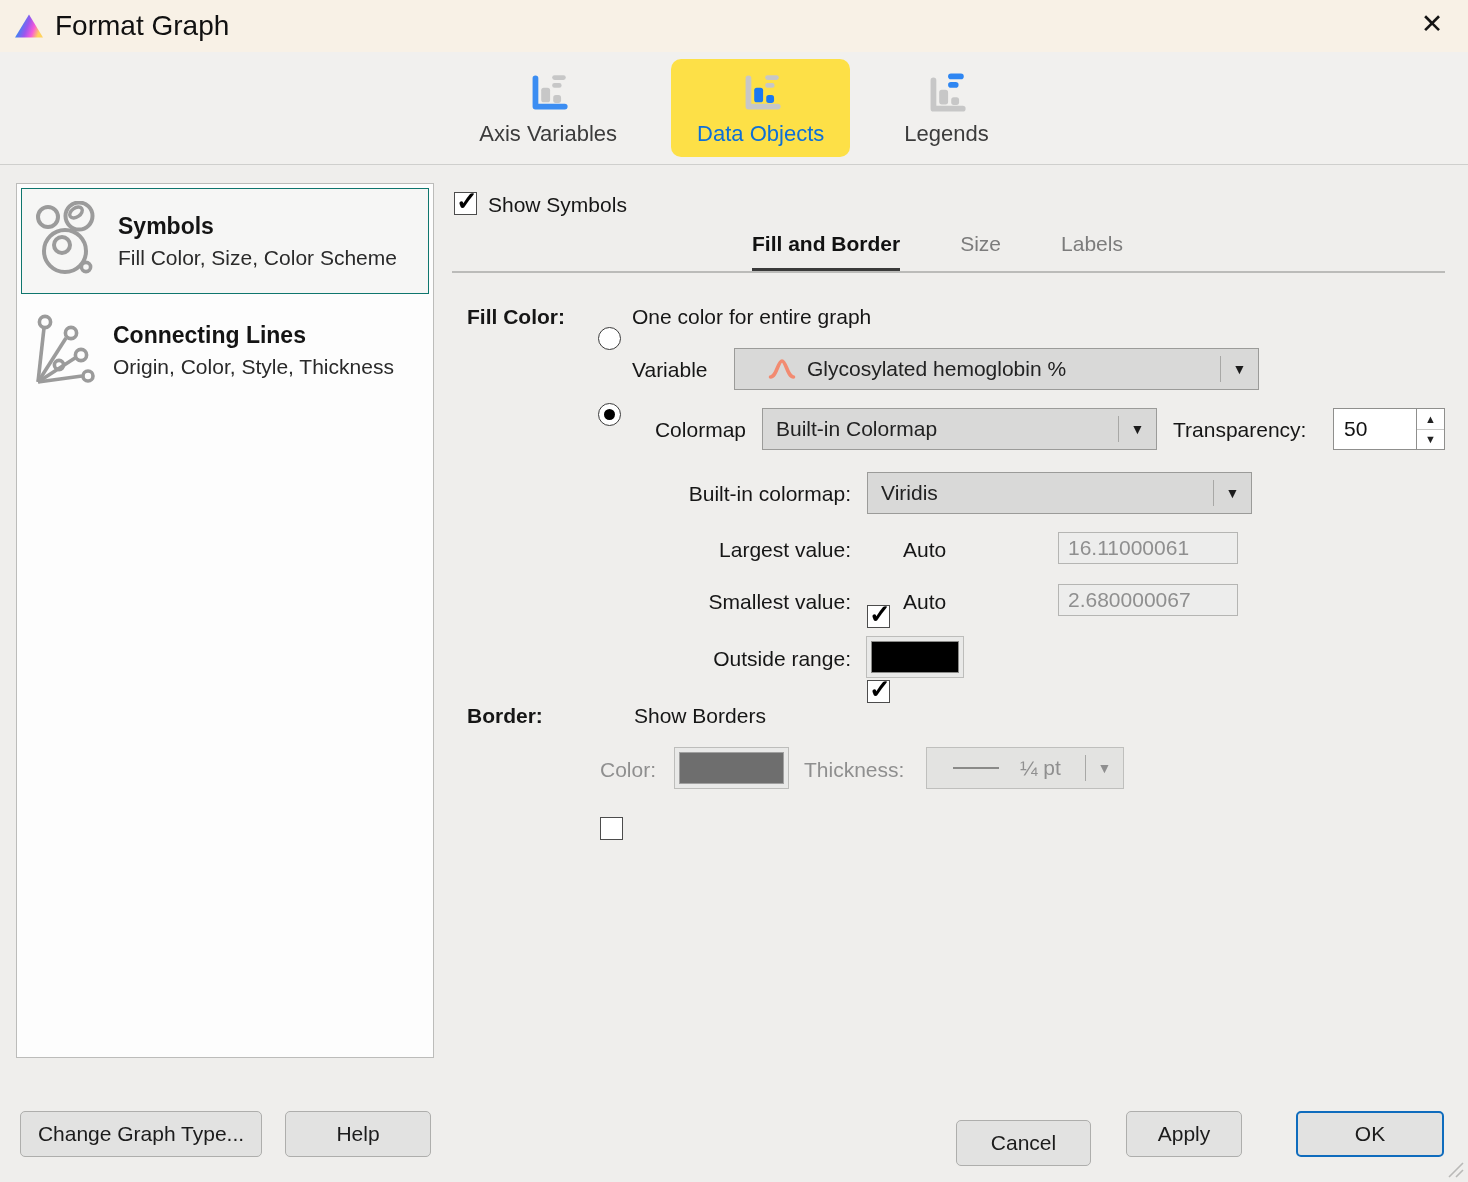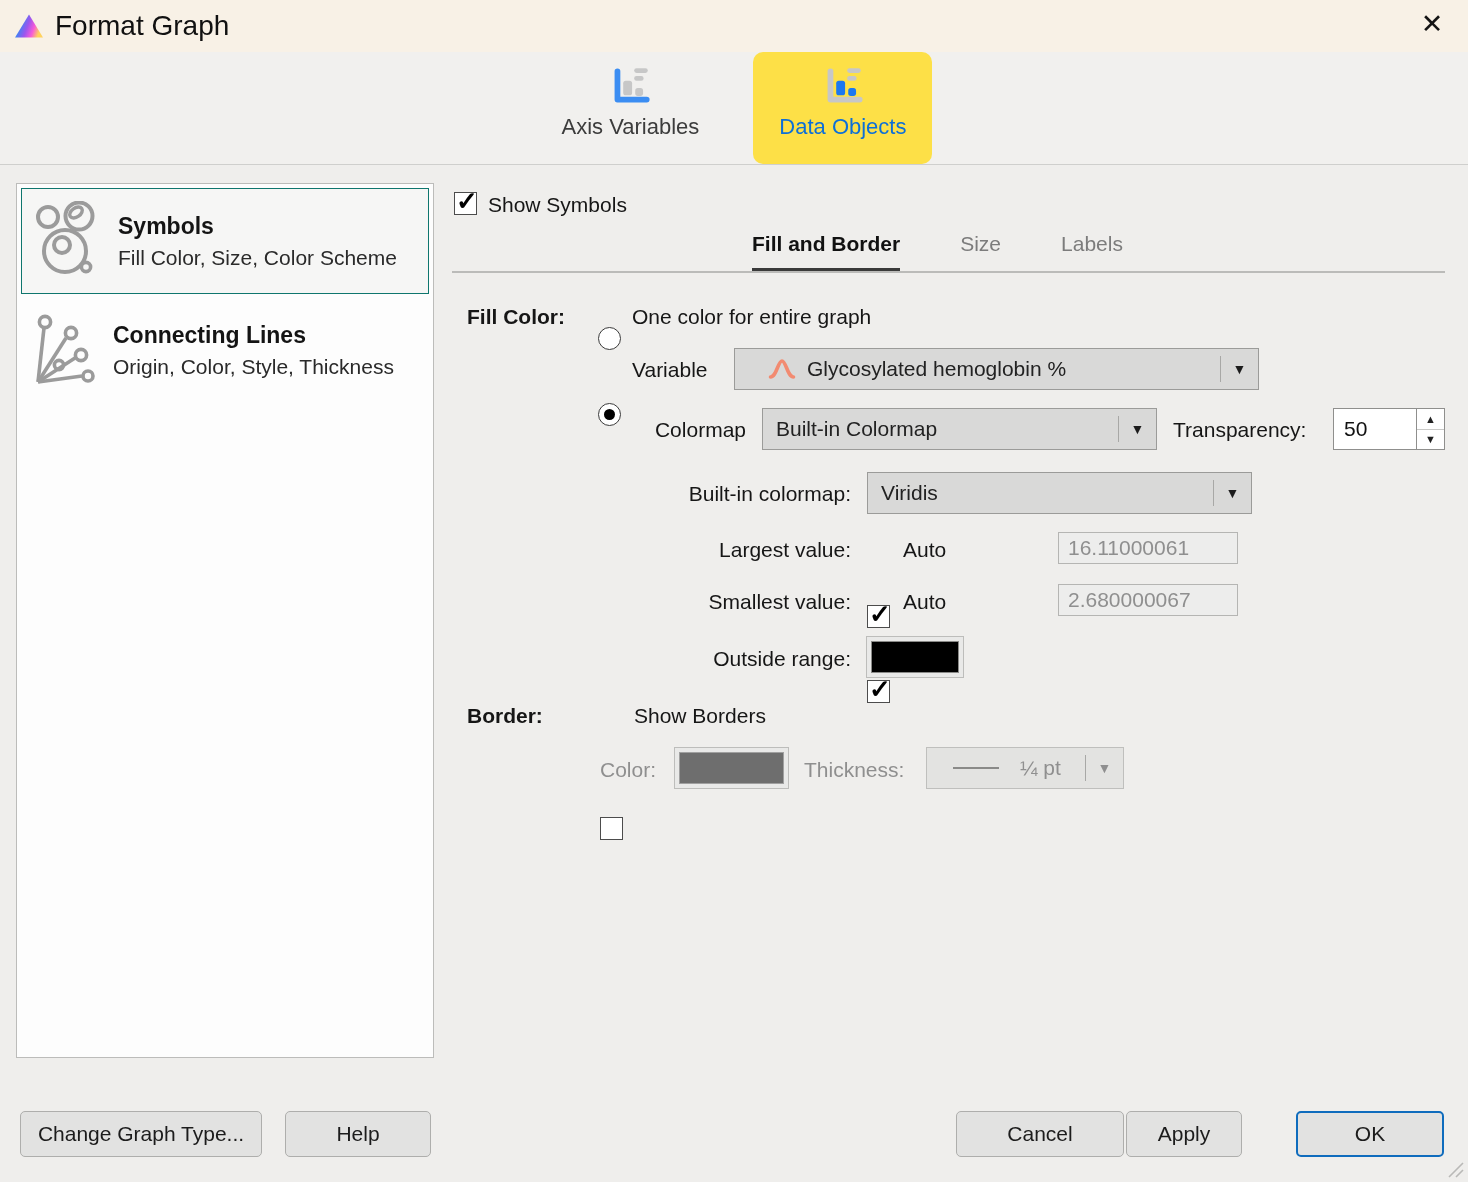--- a/index.html
+++ b/index.html
@@ -13,21 +13,21 @@
   .titlebar { position:absolute; left:0; top:0; width:1468px; height:52px;
     background:#f8f1e6; display:flex; align-items:center; padding:0 14px; }
   .titlebar .app-icon { width:30px; height:26px; margin-right:11px; }
   .titlebar .title { font-size:28px; color:#111; }
   .close-btn { position:absolute; right:18px; top:6px; width:36px; height:36px;
     font-size:27px; font-weight:300; color:#141414; display:flex; align-items:center;
     justify-content:center; cursor:default; }
   
   .tabstrip { position:absolute; left:0; top:52px; width:1468px; height:113px;
     background:#f1f0ee; border-bottom:1px solid #cfcfcd;
-    display:flex; justify-content:center; gap:28px; }
+    display:flex; justify-content:center; align-items:center; gap:28px; }
   .navtab { display:flex; flex-direction:column; align-items:center; gap:4px;
     padding:12px 26px 10px; border-radius:10px; color:#3c3c3c; font-size:22px; }
   .navtab.selected { background:#fde047; color:#0d6fd8; }
   .navtab svg { width:46px; height:46px; }
   
   .left-panel { position:absolute; left:16px; top:183px; width:418px; height:875px;
     background:#fdfdfd; border:1px solid #bcbcba; }
   .side-item { display:flex; align-items:center; padding:12px 10px 12px 12px; }
   .side-item.selected { background:#f6f6f5; border:1px solid #0f766e; margin:4px; }
   .side-item .s-icon { width:66px; height:80px; flex:0 0 66px; margin-right:18px; }
@@ -125,20 +125,30 @@
   <div class="navtab selected">
     <svg viewBox="0 0 44 44">
       <path d="M10 7 V34 H38" fill="none" stroke="#c7c7c7" stroke-width="5.5" stroke-linecap="round" stroke-linejoin="round"></path>
       <rect x="15.5" y="16" width="8.5" height="14" rx="2.5" fill="#1b78f0"></rect>
       <rect x="27" y="23" width="7.5" height="7.5" rx="2.5" fill="#1b78f0"></rect>
       <rect x="26" y="4" width="13" height="4.5" rx="2.2" fill="#c7c7c7"></rect>
       <rect x="26" y="11.5" width="9" height="4.5" rx="2.2" fill="#c7c7c7"></rect>
     </svg>
     <span>Data Objects</span>
   </div>
+  <div class="navtab">
+    <svg viewBox="0 0 44 44">
+      <path d="M10 9 V36 H38" fill="none" stroke="#c7c7c7" stroke-width="5.5" stroke-linecap="round" stroke-linejoin="round"></path>
+      <rect x="15.5" y="18" width="8.5" height="14" rx="2.5" fill="#c7c7c7"></rect>
+      <rect x="27" y="25" width="7.5" height="7.5" rx="2.5" fill="#c7c7c7"></rect>
+      <rect x="24" y="2.5" width="15" height="5.5" rx="2.7" fill="#2e86f2"></rect>
+      <rect x="24" y="10.5" width="10" height="5.5" rx="2.7" fill="#2e86f2"></rect>
+    </svg>
+    <span>Legends</span>
+  </div>
 </div>
 
 <div class="left-panel">
   <div class="side-item selected">
     <svg class="s-icon" viewBox="0 0 66 80">
       <g fill="none" stroke="#9b9b9b" stroke-width="4">
         <circle cx="31" cy="50" r="21"></circle>
         <circle cx="28" cy="44" r="8"></circle>
         <circle cx="14" cy="16" r="10"></circle>
         <circle cx="45" cy="15" r="13.5"></circle>
@@ -260,19 +270,19 @@
   <span class="dd-text" style="color:#8f8f8f;">
     <span class="th-line"></span>
     <span>¼ pt</span>
   </span>
   <span class="dd-div"></span>
   <span class="dd-arrow">▼</span>
 </div>
 
 <div class="btn" style="left:20px; width:242px;">Change Graph Type...</div>
 <div class="btn" style="left:285px; width:146px;">Help</div>
-<div class="btn" style="left:956px; width:168px;">Cancel</div>
+<div class="btn" style="left:956px; width:135px;margin-top:9px;">Cancel</div>
 <div class="btn" style="left:1126px; width:116px;">Apply</div>
 <div class="btn ok" style="left:1296px; width:148px;">OK</div>
 
 <svg class="resize-grip" viewBox="0 0 18 18">
   <path d="M3 17 L17 3 M10 17 L17 10" stroke="#b9b9b7" stroke-width="1.6" fill="none"></path>
 </svg>
 
 </body></html>

